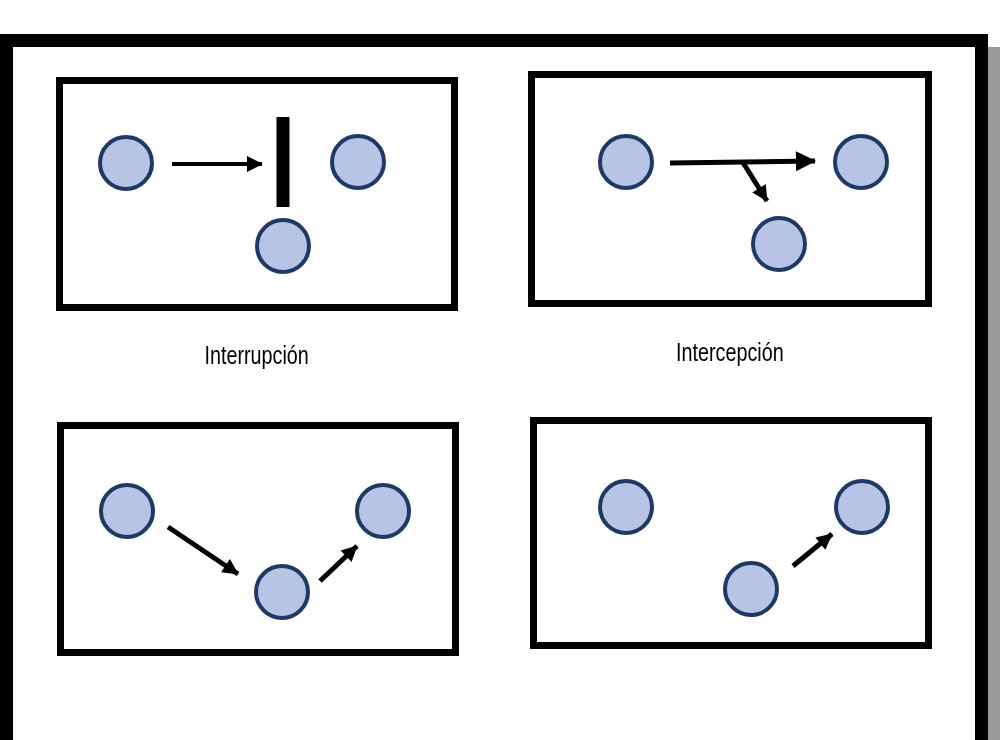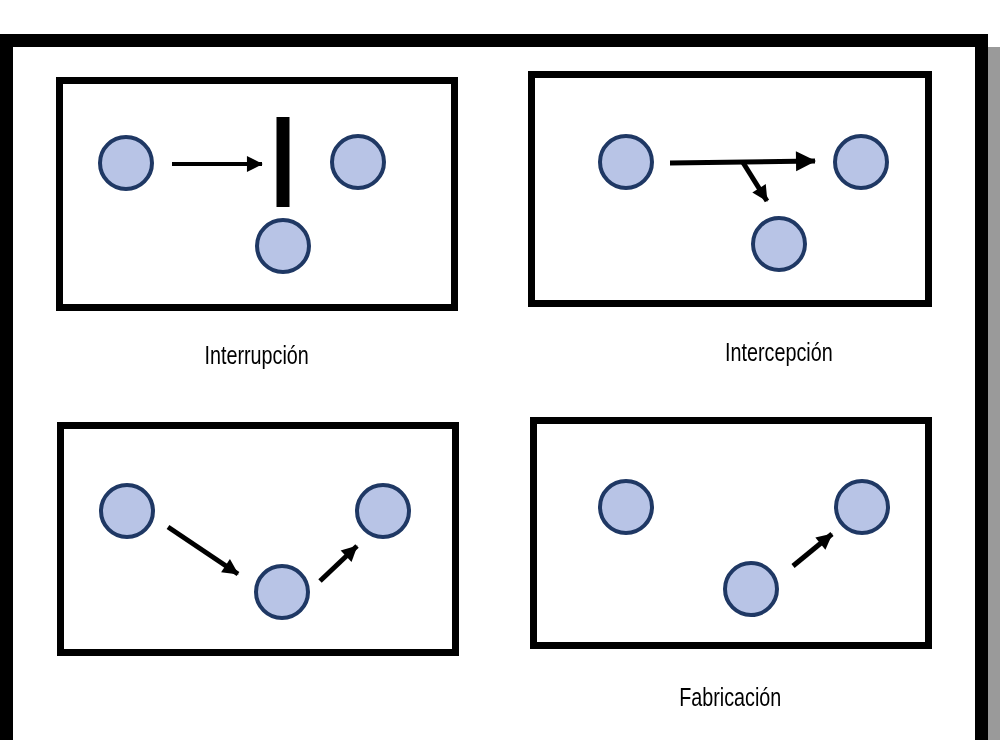--- a/index.html
+++ b/index.html
@@ -57,21 +57,21 @@
     color: #000;
     line-height: 30px;
   }
   .panel-label span {
     display: inline-block;
     transform: scaleX(0.76);
     transform-origin: center;
     white-space: nowrap;
   }
   #label-1 { left: 137px; top: 306px; }
-  #label-2 { left: 610px; top: 303px; text-align: right; }
+  #label-2 { left: 610px; top: 303px; }
   #label-3 { left: 138px; top: 650px; }
   #label-4 { left: 610px; top: 648px; }
   .node {
     fill: var(--node-fill);
     stroke: var(--node-stroke);
     stroke-width: 4;
   }
   .arrow-line {
     stroke: var(--line);
     fill: none;
@@ -148,17 +148,14 @@
       <line class="arrow-line" x1="256" y1="142" x2="295" y2="110" stroke-width="5" marker-end="url(#h4)"></line>
     </svg>
   </div>
 
   <div class="panel-label" id="label-1">
     <span>Interrupción</span>
   </div>
   <div class="panel-label" id="label-2">
     <span>Intercepción</span>
   </div>
-  <div class="panel-label" id="label-4">
-    <span>Fabricación</span>
-  </div>
 
 </div>
 
 </body></html>

